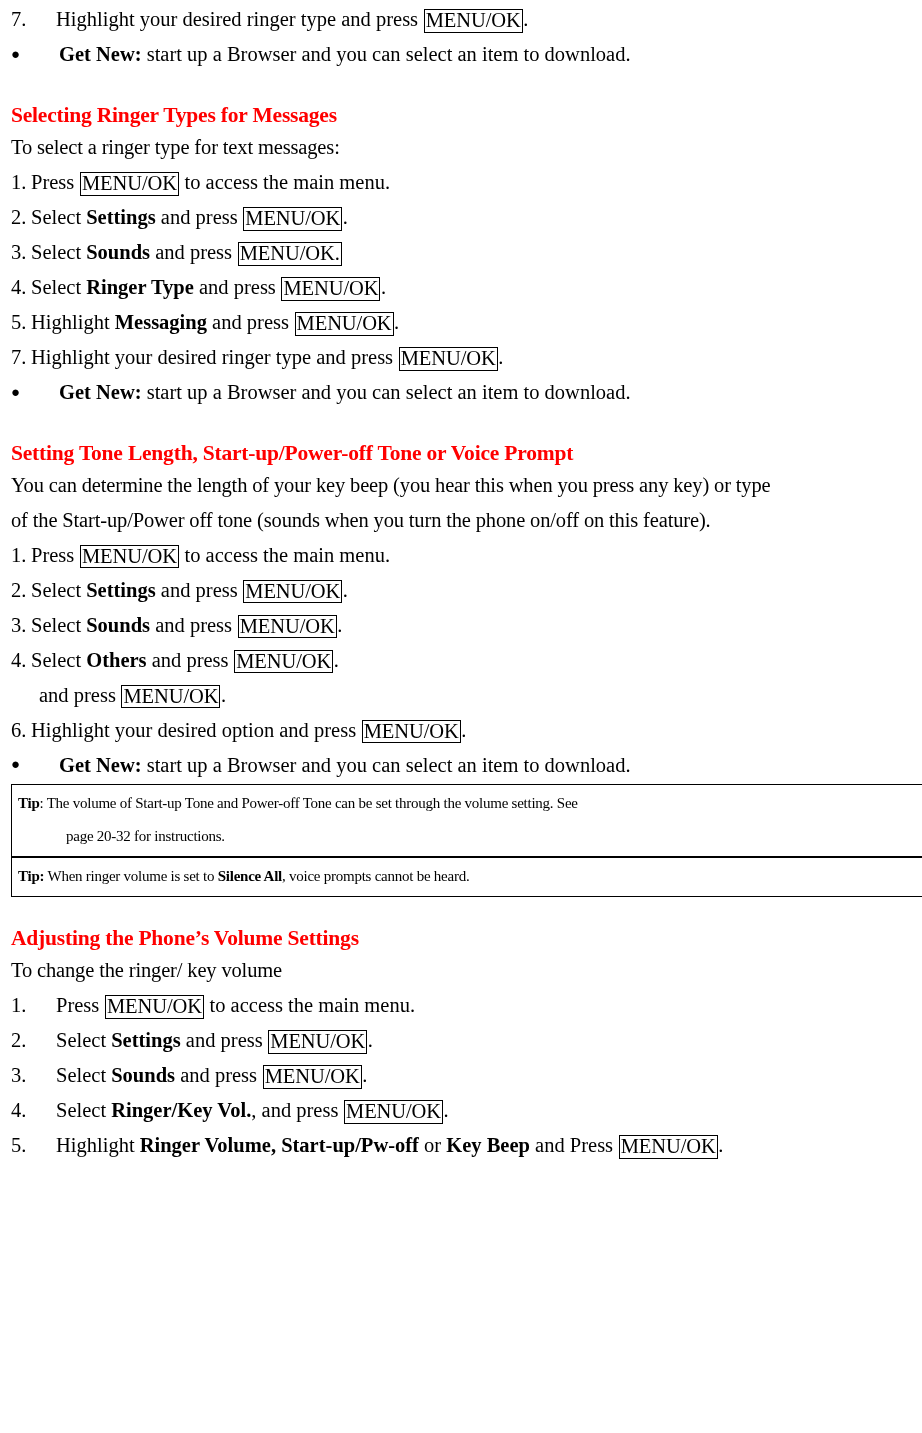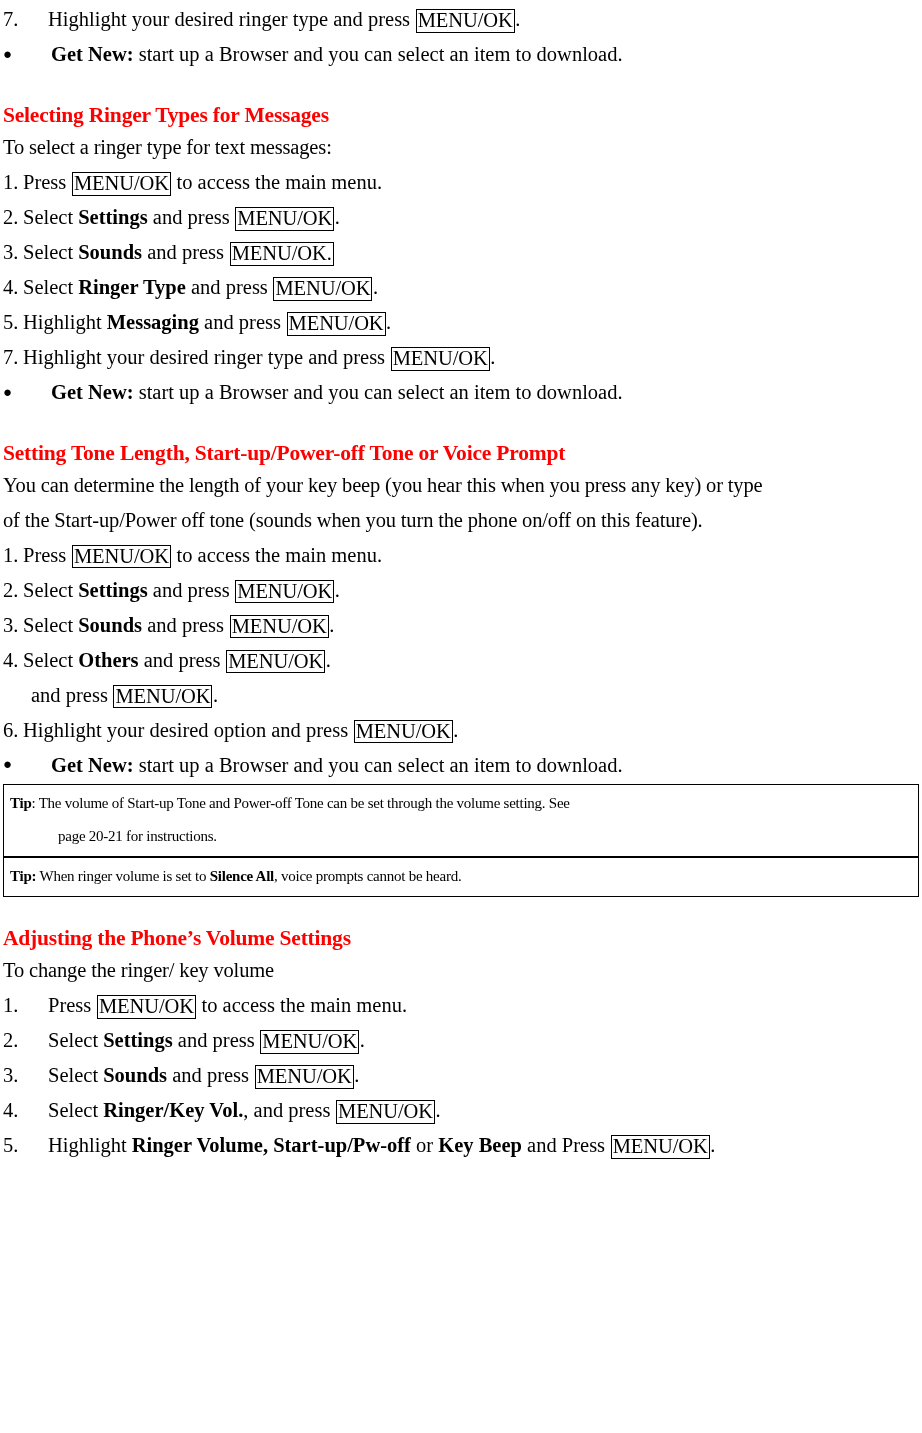--- a/index.html
+++ b/index.html
@@ -10,21 +10,21 @@
   body {
     width: 922px;
     height: 1433px;
     position: relative;
     font-family: "Liberation Serif", "DejaVu Serif", serif;
     color: #000000;
     overflow: hidden;
   }
   .page {
     position: absolute;
-    left: 0; top: 0;
+    left: 8px; top: 0;
     width: 756px;
     height: 1433px;
     padding: 0;
   }
   .content {
     position: absolute;
     left: 3px;
     top: 2px;
     width: 916px;
   }
@@ -207,21 +207,21 @@
     </div>
 
     <div class="bullet-item">
       <span class="dot">●</span><b>Get New:</b><span> start up a Browser and you can select an item to download.</span>
     </div>
 
     <div class="tipbox">
       <div class="tip-line">
         <b>Tip</b><span>: </span><span>The volume of Start-up Tone and Power-off Tone can be set through the volume setting. See</span>
       </div>
-      <div class="tip-line indent">page 20-21 for instructions.</div>
+      <div class="tip-line indent">page 20-32 for instructions.</div>
     </div>
     <div class="tipbox">
       <div class="tip-line">
         <b>Tip:</b><span> </span><span>When ringer volume is set to </span><b>Silence All</b><span>, voice prompts cannot be heard.</span>
       </div>
     </div>
 
     <div class="spacer-md"></div>
 
     <h2 class="heading">Adjusting the Phone’s Volume Settings</h2>

